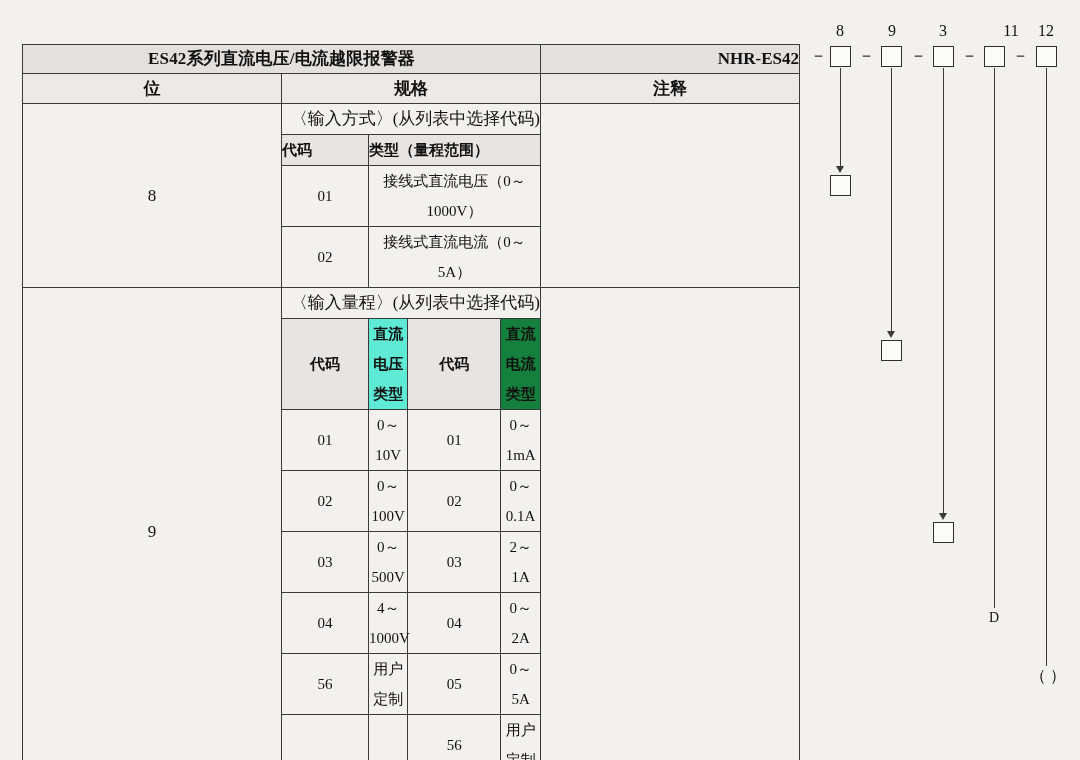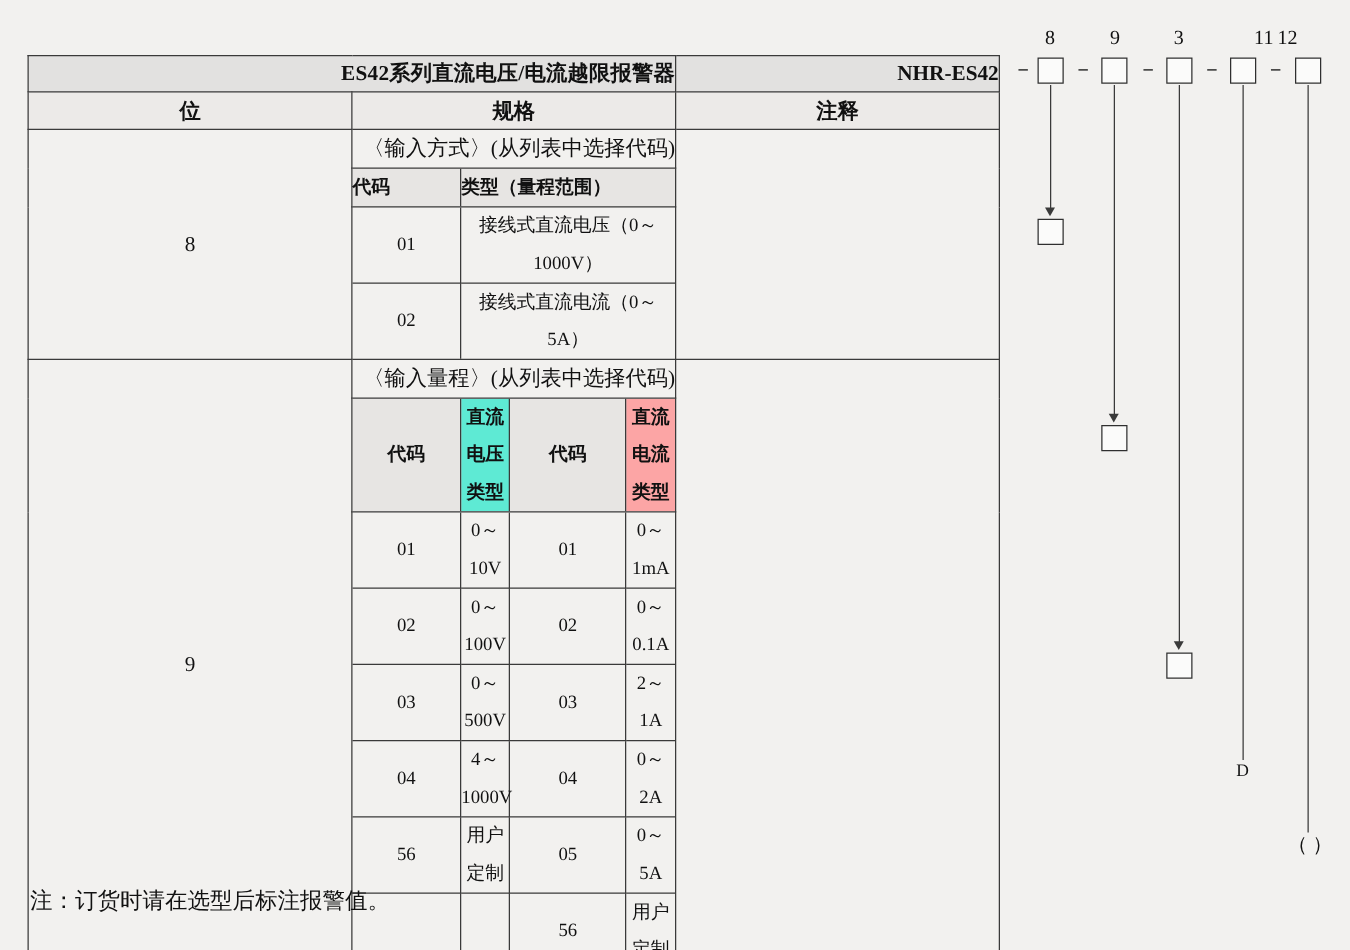--- a/index.html
+++ b/index.html
@@ -41,21 +41,21 @@
   }
   .title-row td {
     background: #e2e1e0;
     height: 28px;
     line-height: 28px;
     font-weight: bold;
     font-size: 17px;
   }
   .title-main {
     padding-left: 8px;
-    text-align: right;
+    text-align: center;
     letter-spacing: 0.2px;
   }
   .title-model {
     text-align: right;
     padding-right: 10px;
     font-family: "Liberation Serif", serif;
     font-weight: bold;
   }
   .hdr-row td {
     background: #eceae8;
@@ -227,21 +227,21 @@
       <td class="col-note blank-cell" rowspan="3"></td>
     </tr>
     <tr>
       <td class="nested-host">
         <table class="inner">
           <tbody>
                 <tr>
             <td class="code-col-h" style="background:#e7e5e3;font-weight:bold;">代码</td>
             <td class="type-col" style="background:#5eead4;font-weight:bold;">直流电压类型</td>
             <td class="code-col-h" style="background:#e7e5e3;font-weight:bold;width:92px;">代码</td>
-            <td class="type-col" style="background:#fca5a5;font-weight:bold;">直流电流类型</td>
+            <td class="type-col" style="background:#15803d;font-weight:bold;">直流电流类型</td>
           </tr>
         </tbody>
             </table>
       </td>
     </tr>
     <tr>
       <td class="nested-host">
         <table class="inner">
           <tbody>
                 <tr>
@@ -281,29 +281,28 @@
             <td class="type-col">用户定制</td>
           </tr>
         </tbody>
             </table>
       </td>
     </tr>
 
   </tbody>
     </table>
 
-  <div class="footnote">注：订货时请在选型后标注报警值。</div>
 
   <div class="diagram">
 
     <div class="dg-num" style="left:25px; top:22px;">8</div>
     <div class="dg-num" style="left:77px; top:22px;">9</div>
     <div class="dg-num" style="left:128px; top:22px;">3</div>
     <div class="dg-num" style="left:180px; top:22px;margin-left:16px;">11</div>
-    <div class="dg-num" style="left:215px; top:22px;">12</div>
+    <div class="dg-num" style="left:231px; top:22px;">12</div>
 
     <div class="dg-dash" style="left:10px; top:44px;">－</div>
     <div class="dg-box" style="left:30px; top:46px;"></div>
     <div class="dg-dash" style="left:58px; top:44px;">－</div>
     <div class="dg-box" style="left:81px; top:46px;"></div>
     <div class="dg-dash" style="left:110px; top:44px;">－</div>
     <div class="dg-box" style="left:133px; top:46px;"></div>
     <div class="dg-dash" style="left:161px; top:44px;">－</div>
     <div class="dg-box" style="left:184px; top:46px;"></div>
     <div class="dg-dash" style="left:212px; top:44px;">－</div>

